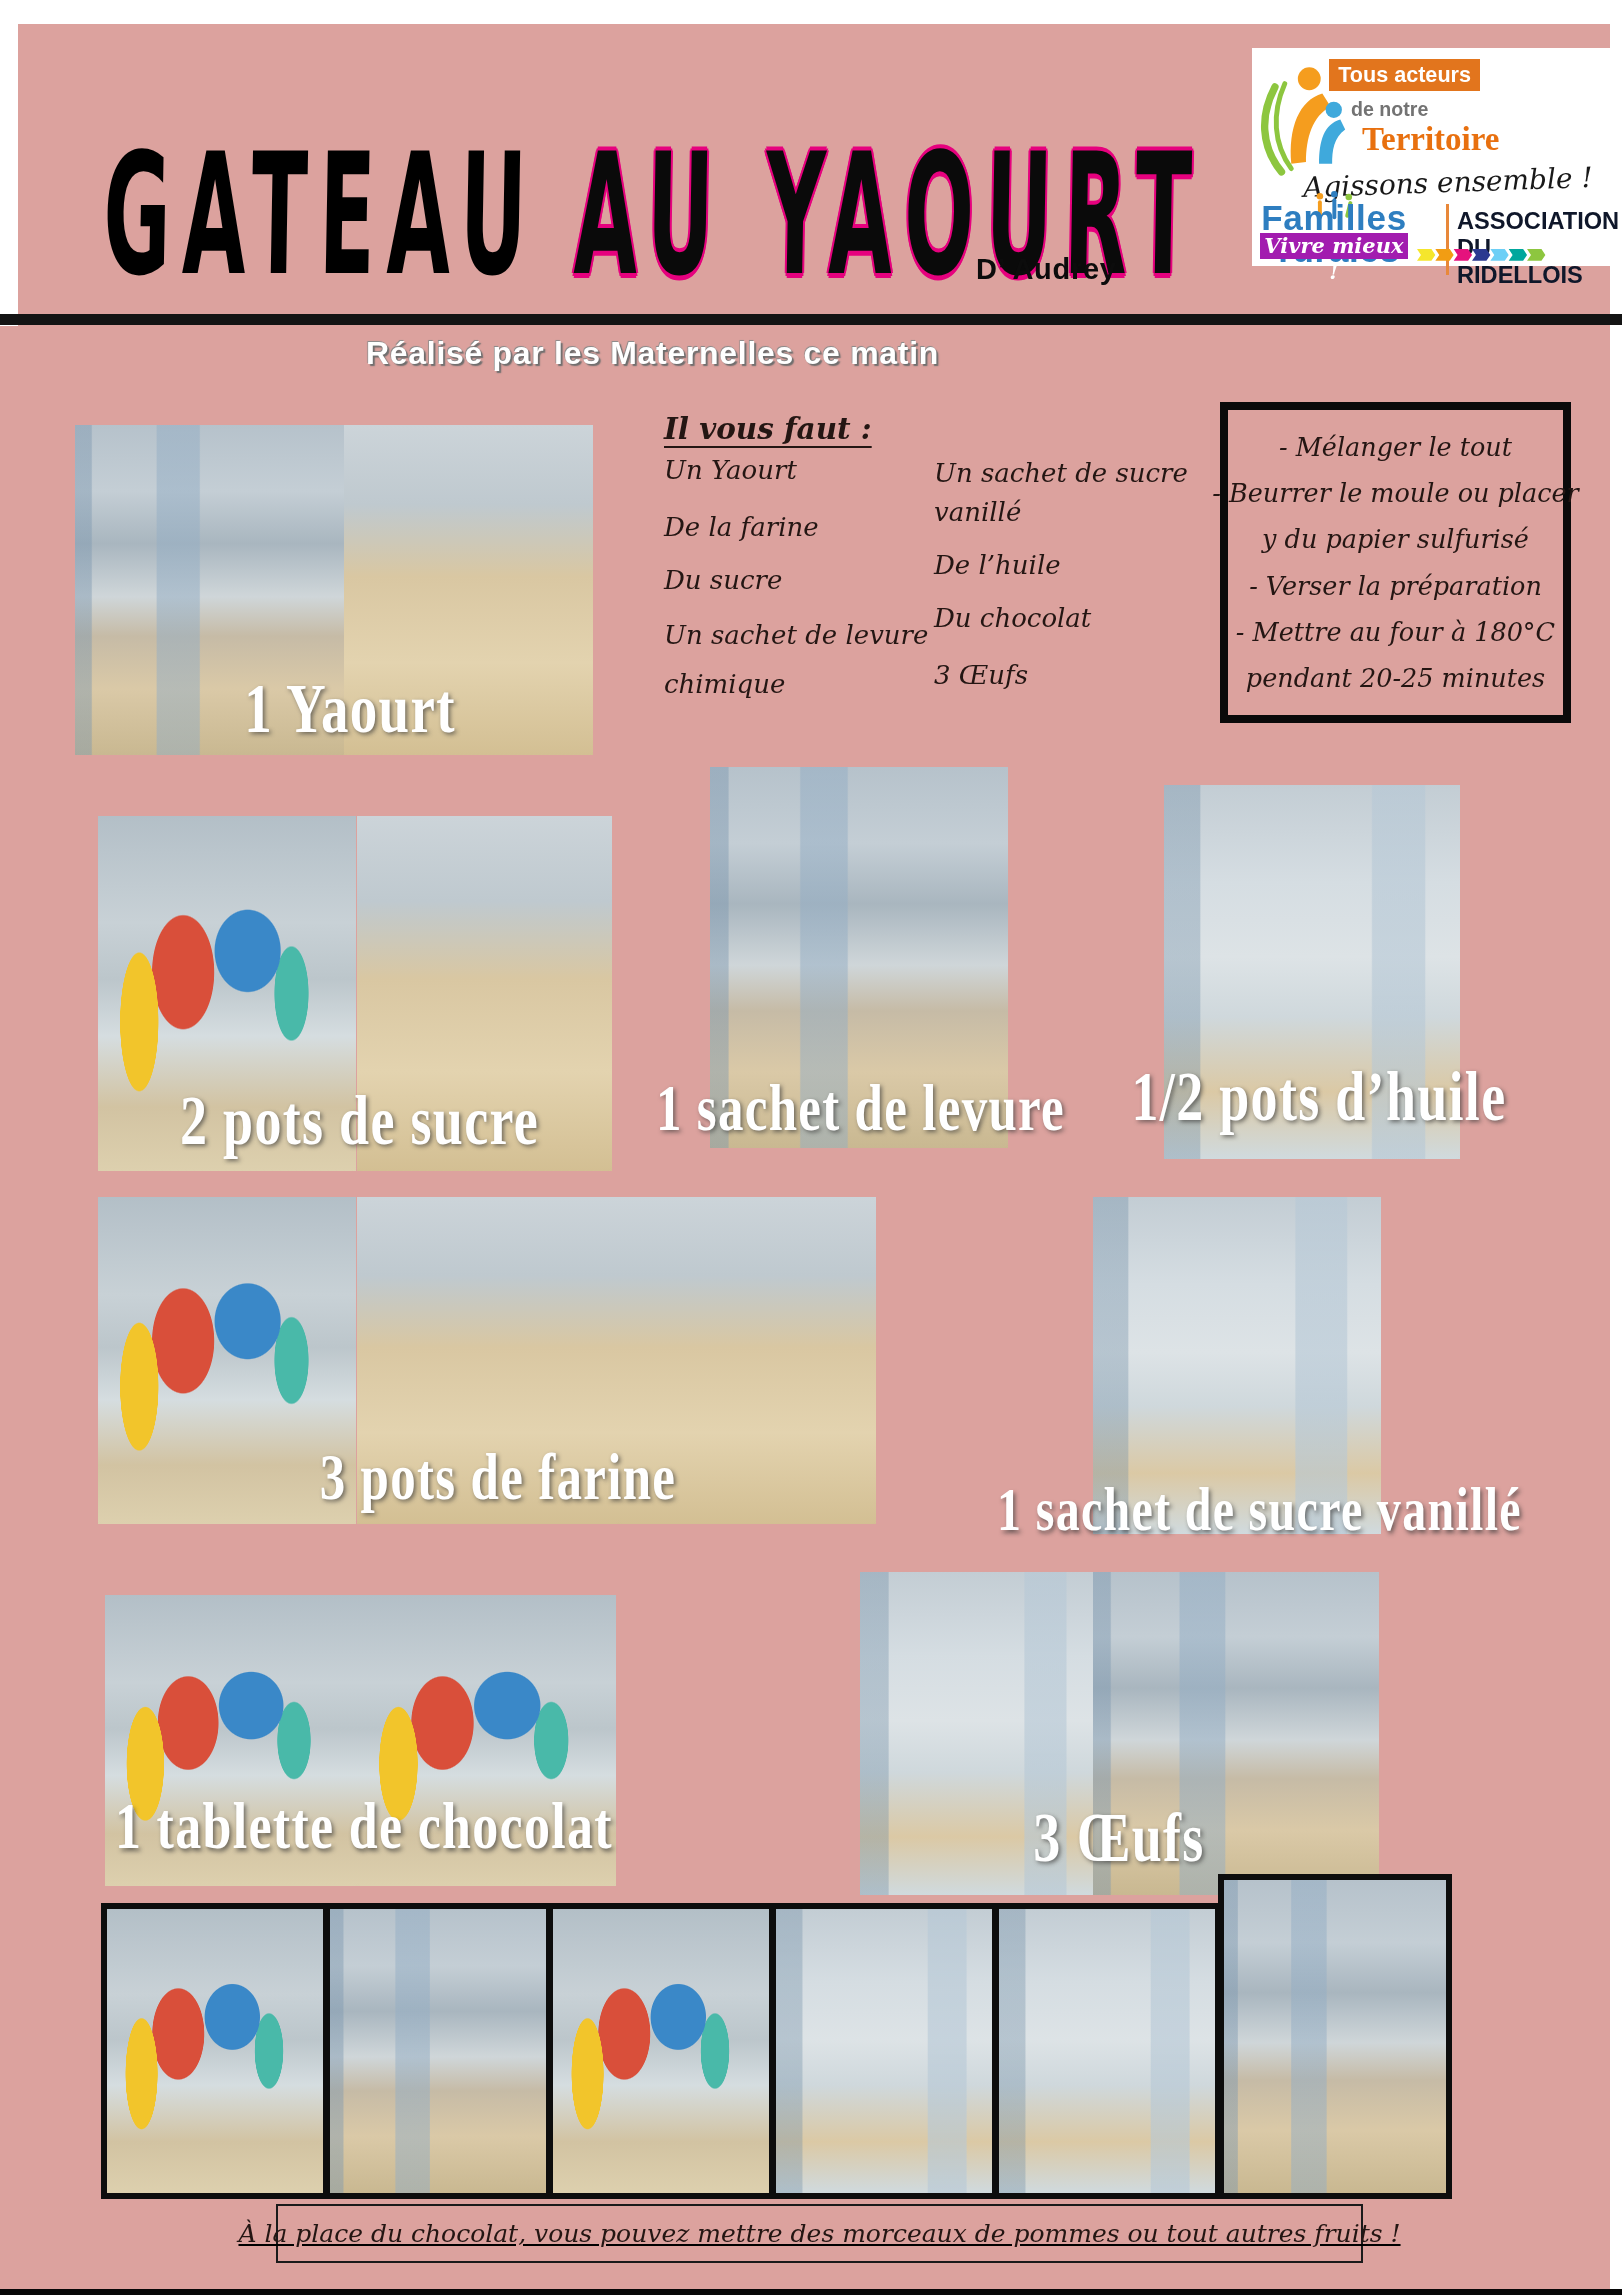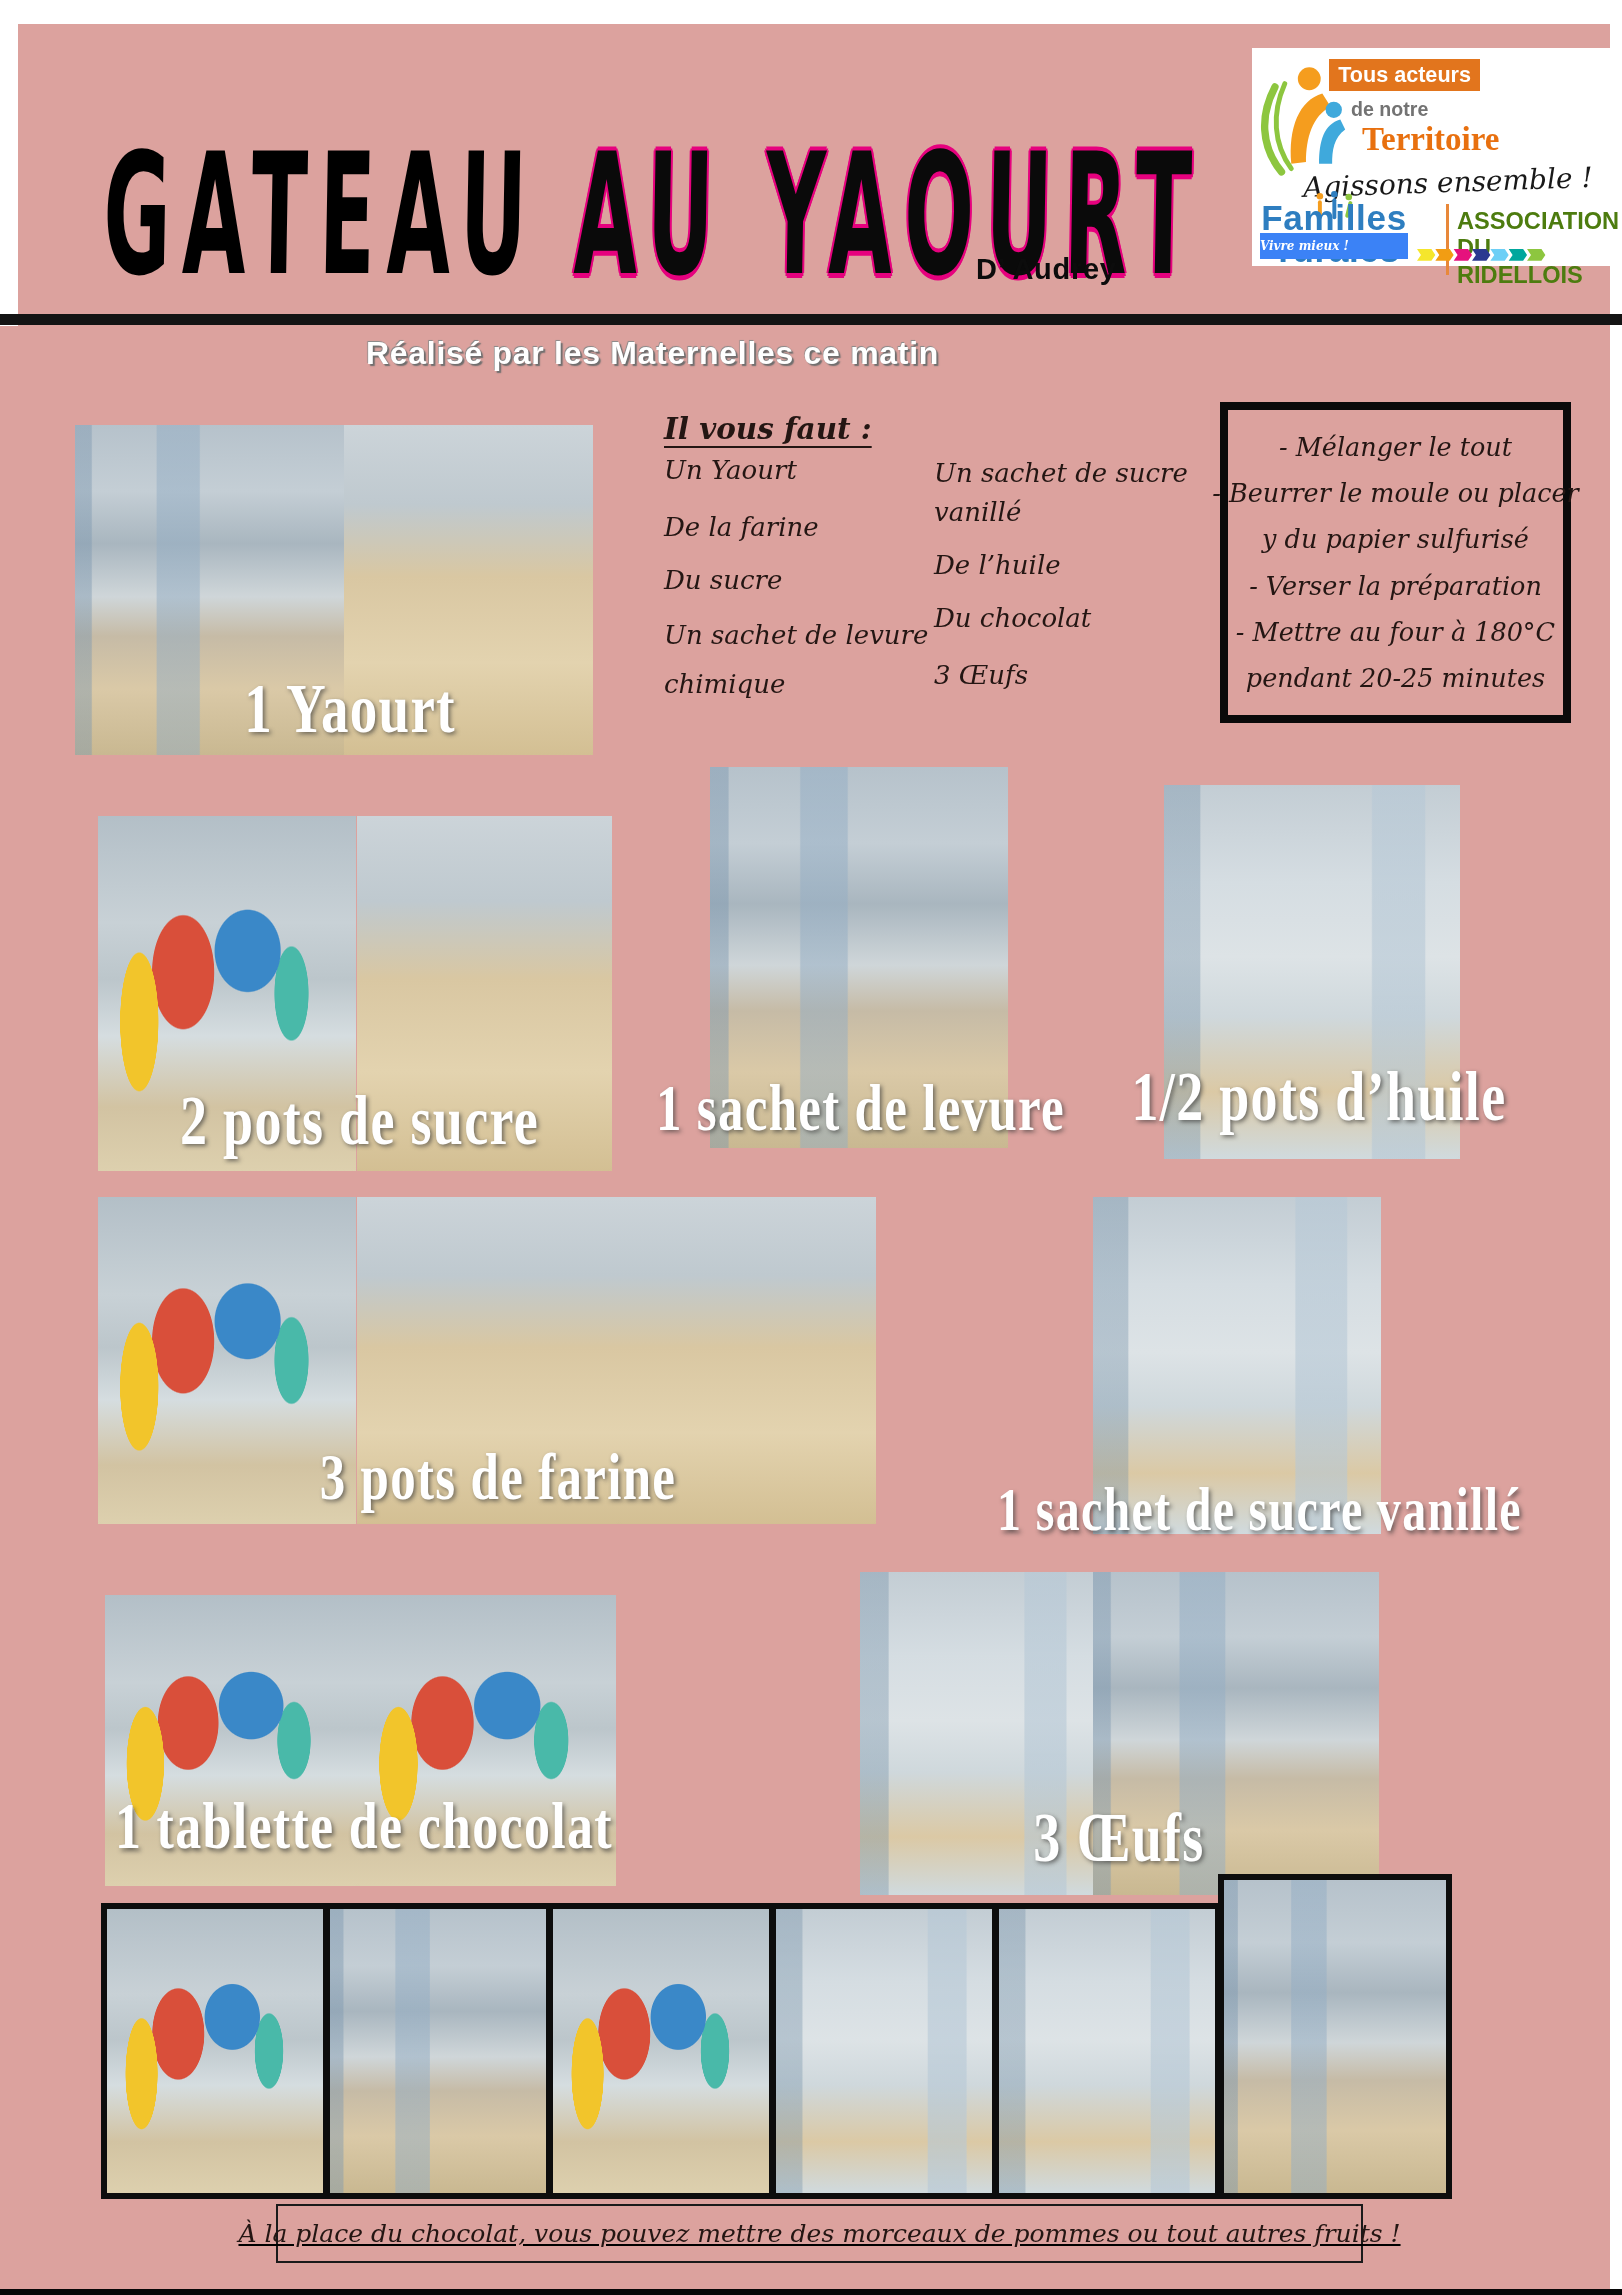--- a/index.html
+++ b/index.html
@@ -40,23 +40,23 @@
   #logo-line3{position:absolute;left:110px;top:73px;color:#e8700f;font-weight:bold;font-size:33px;
     font-family:"Liberation Serif",serif;}
   #logo-script{position:absolute;left:51px;top:118px;color:#191919;font-size:28px;
     font-family:"DejaVu Serif",serif;font-style:italic;transform:rotate(-2deg);white-space:nowrap;}
   #logo-figures{position:absolute;left:5.2px;top:15.7px;}
   #logo-people{position:absolute;left:60px;top:143px;}
   #brand{position:absolute;left:9.2px;top:154px;color:#2e7ec0;font-weight:bold;line-height:.92;
     font-size:35px;letter-spacing:0.7px;}
   #brand .b2{margin-left:17px;}
   #logo-divider{position:absolute;left:194px;top:156px;width:2.6px;height:71px;background:#e8883a;}
-  #assoc{position:absolute;left:205px;top:160px;color:#4d7c0f;font-weight:bold;font-size:23.6px;line-height:1.15;}
-  #tagline{position:absolute;left:7.9px;top:185px;width:148px;height:26px;background:#3b82f6;color:#fff;
-    font-style:italic;font-weight:bold;font-size:12px;text-align:left;line-height:26px;
+  #assoc{position:absolute;left:205px;top:160px;color:#0f172a;font-weight:bold;font-size:23.6px;line-height:1.15;}
+  #tagline{position:absolute;left:7.9px;top:185px;width:148px;height:26px;background:#a21caf;color:#fff;
+    font-style:italic;font-weight:bold;font-size:21px;text-align:center;line-height:26px;
     font-family:"DejaVu Serif",serif;}
   #chevrons{position:absolute;left:165px;top:201px;}
 
   
   #made-by{
     position:absolute;left:366px;top:335px;font-size:32px;font-weight:bold;color:#ffffff;letter-spacing:0.7px;
     text-shadow:2px 2px 1.3px #6d6d6d,-0.7px -0.7px 0.7px #8a8a8a;
   }
   .hand{font-family:"DejaVu Serif",serif;font-style:italic;color:#241613;}
   #ilvousfaut{

